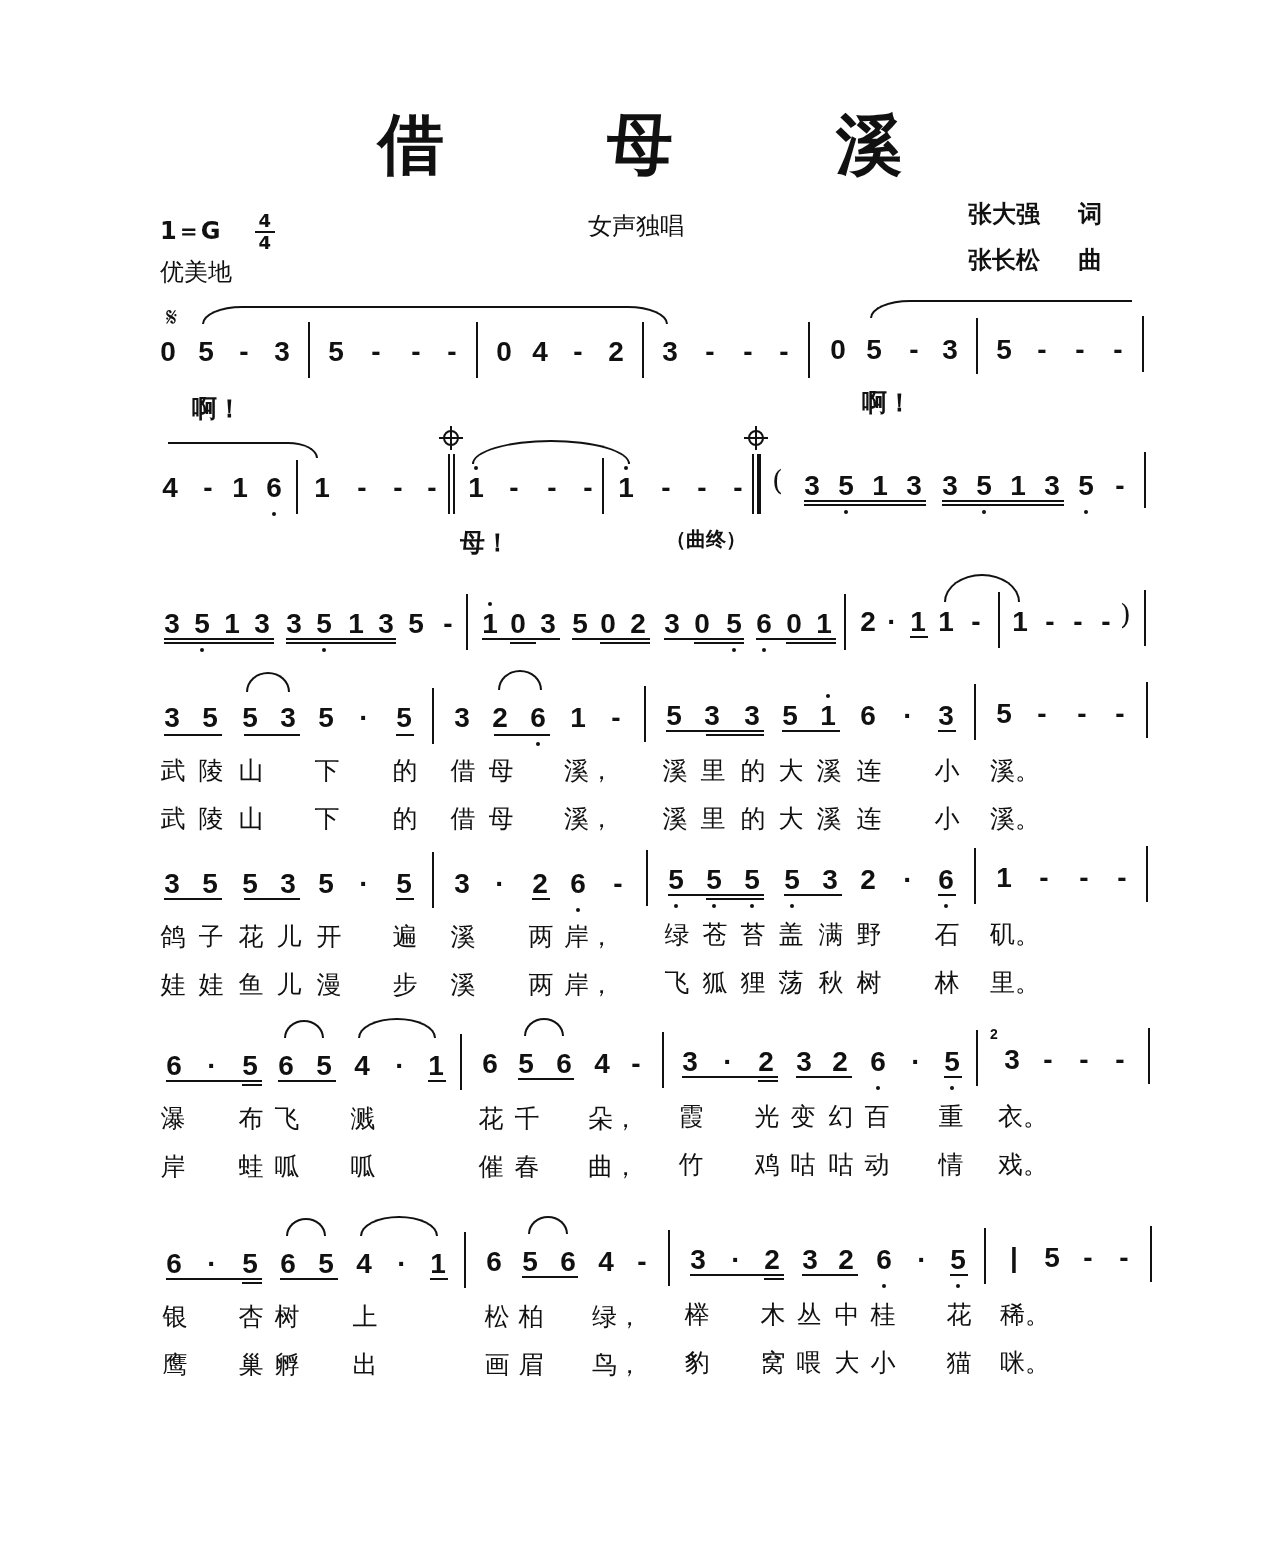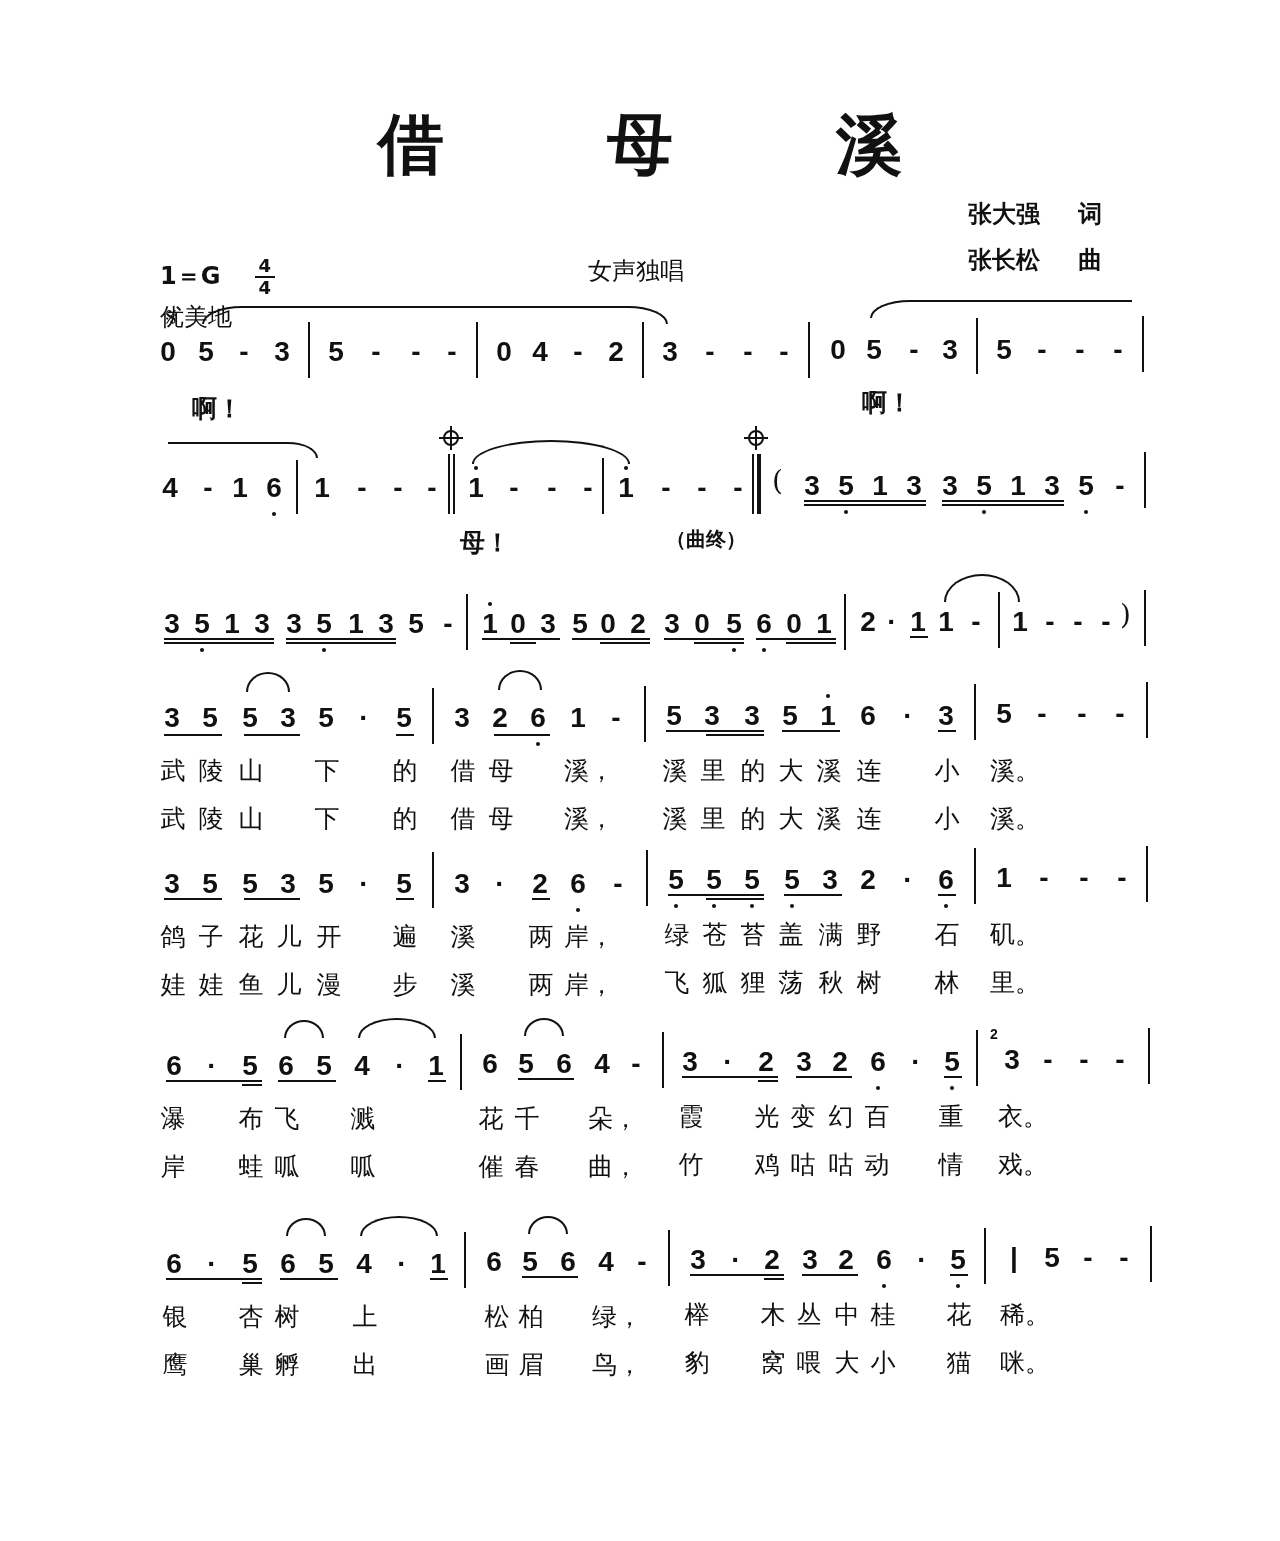--- a/index.html
+++ b/index.html
@@ -1,19 +1,19 @@
 <!DOCTYPE html>
 <html><head>
 <meta charset="utf-8">
 <style>
   html,body{margin:0;padding:0;background:#fff;}
   body{width:1280px;height:1541px;position:relative;overflow:hidden;color:#111;font-family:"DejaVu Sans","Liberation Sans",sans-serif;}
   .abs{position:absolute;}
   .title{left:0;width:1280px;top:100px;text-align:center;font-size:66px;font-weight:bold;letter-spacing:70px;padding-left:70px;box-sizing:border-box;}
-  .meta{font-size:24px;margin-top:45px;}
+  .meta{font-size:24px;}
   .credit{font-size:24px;font-weight:bold;}
   .frac{display:inline-block;text-align:center;font-weight:bold;font-size:18px;line-height:18px;vertical-align:middle;margin-left:26px;}
   .frac span{display:block;}
   .frac .bar{border-top:2px solid #111;width:20px;margin:1px auto;}
   .n{position:absolute;font-family:"Liberation Sans","DejaVu Sans",sans-serif;font-weight:bold;font-size:28px;width:24px;text-align:center;line-height:32px;}
   .dot-above::before{content:"";position:absolute;left:10px;top:-6px;width:4px;height:4px;border-radius:50%;background:#111;}
   .dot-below::after{content:"";position:absolute;left:10px;bottom:-12px;width:4px;height:4px;border-radius:50%;background:#111;}
   .bar-line{position:absolute;width:2px;background:#111;}
   .ul{position:absolute;height:1.5px;background:#111;}
   .slur{position:absolute;border:2px solid #111;border-bottom:none;border-radius:50% 50% 0 0 / 100% 100% 0 0;box-sizing:border-box;}

